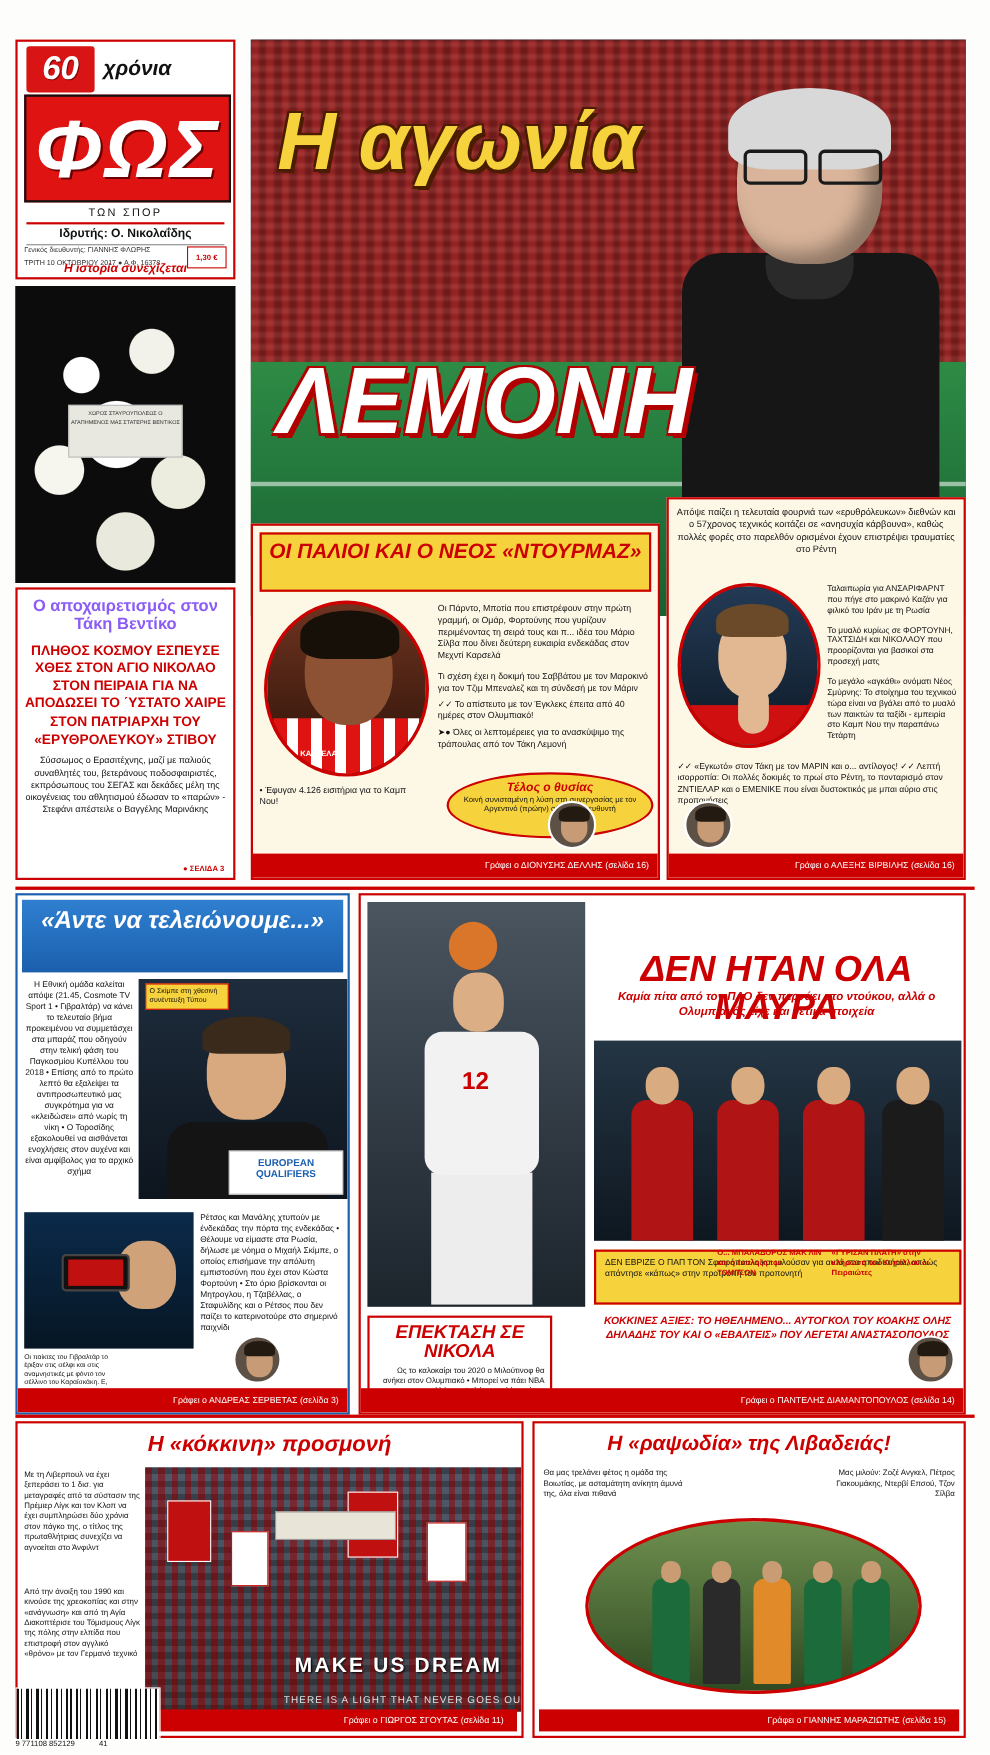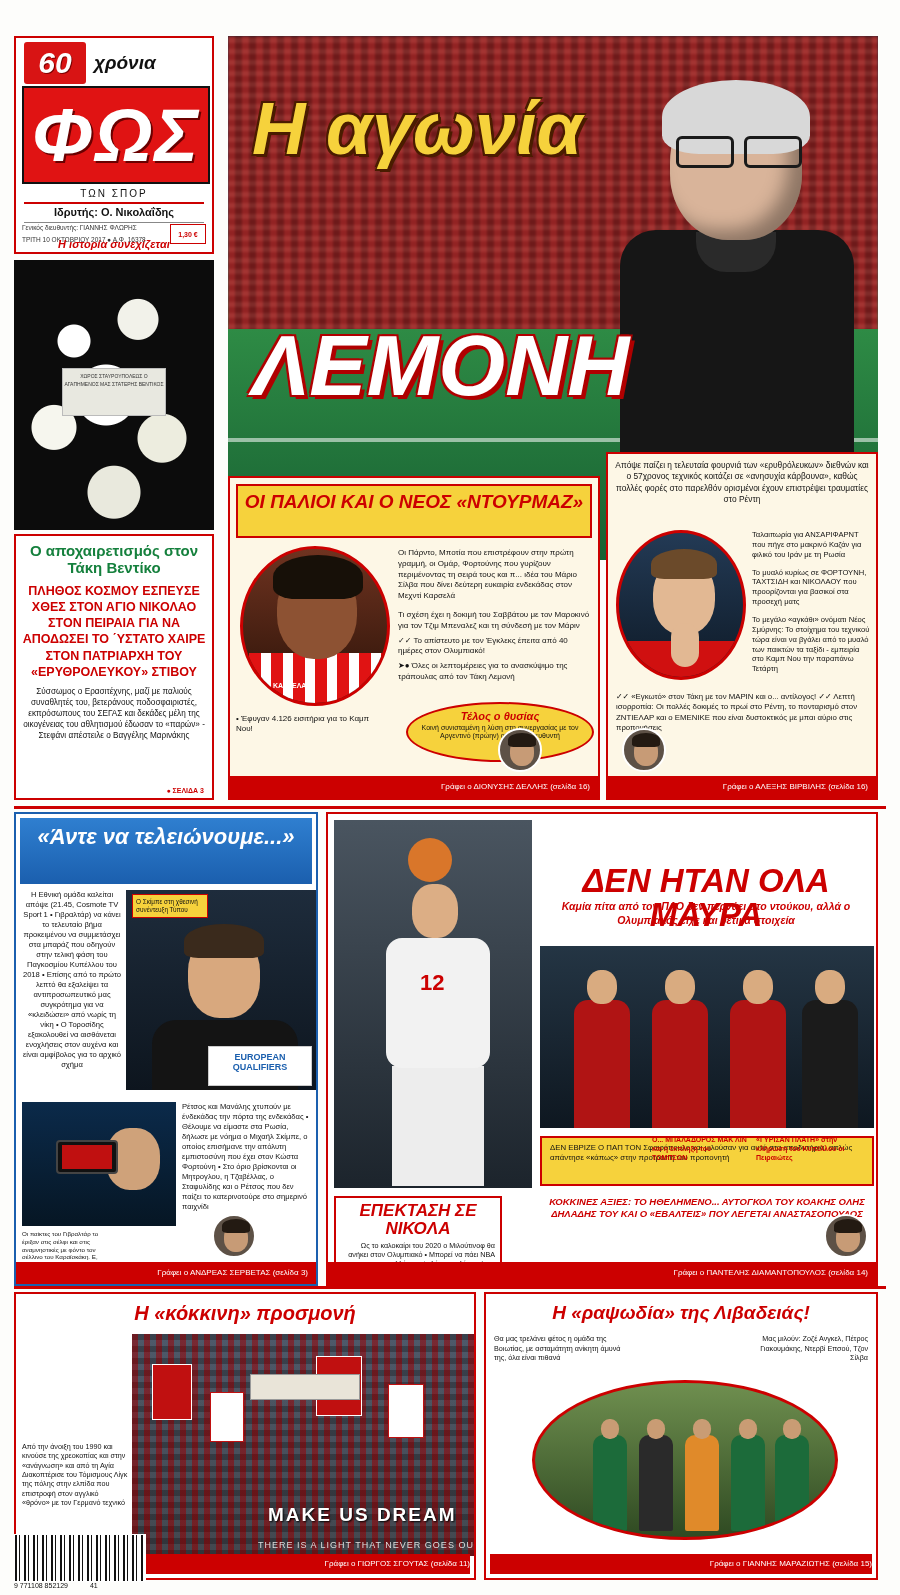--- a/index.html
+++ b/index.html
@@ -160,21 +160,21 @@
   #wreath .ribbon {
     position:absolute; left:48px; top:108px; width:104px; height:48px;
     background:#e8e8e0; border:1px solid #bbb;
     font-size:5px; color:#333; text-align:center; padding-top:4px; line-height:1.5;
   }
   #obit {
     left:14px; top:534px; width:200px; height:266px;
     border:2px solid #c00; background:#fff; padding:6px;
   }
   .obit-h {
-    color:#15803d; font-size:15px; font-weight:bold; text-align:center; line-height:1.15;
+    color:#8b5cf6; font-size:15px; font-weight:bold; text-align:center; line-height:1.15;
   }
   .obit-lead {
     color:#c00; font-size:12.5px; font-weight:bold; text-align:center;
     line-height:1.3; margin-top:6px;
   }
   .obit-body {
     font-size:8.2px; line-height:1.35; text-align:center; margin-top:6px; color:#111;
   }
   .obit-page {
     position:absolute; right:8px; bottom:4px; font-size:7px; color:#c00; font-weight:bold;
@@ -437,21 +437,21 @@
     left:14px; top:1534px; width:132px; height:48px;
     background: repeating-linear-gradient(90deg,#111 0 2px,#fff 2px 4px,#111 4px 5px,#fff 5px 9px);
     border:1px solid #fff;
   }
   .bc-num {
     position:absolute; left:14px; top:1582px; font-size:7px; color:#111;
   }
 
   .foot-byline {
     position:absolute; height:20px; background:#c00; color:#fff;
-    font-size:8px; line-height:20px; text-align:right; padding-right:0;
+    font-size:8px; line-height:20px; text-align:right; padding-right:12px;
   }
 </style>
 </head>
 <body>
 
 <div class="page">
 
   <div class="box" id="masthead">
     <div class="mh-inner">
       <div class="mh-60">60</div>
@@ -608,20 +608,21 @@
       <div class="f"></div>
       <div class="h"></div>
     </div>
     <div class="byline">Γράφει ο ΠΑΝΤΕΛΗΣ ΔΙΑΜΑΝΤΟΠΟΥΛΟΣ (σελίδα 14)</div>
   </div>
 
   <div class="divider" style="top:1286px;"></div>
 
   <div class="box" id="kokkini">
     <div class="kk-h">Η «κόκκινη» προσμονή</div>
+    <div class="kk-t1">Με τη Λιβερπουλ να έχει ξεπεράσει το 1 δισ. για μεταγραφές από τα σύστασιν της Πρέμιερ Λίγκ και τον Κλοπ να έχει συμπληρώσει δύο χρόνια στον πάγκο της, ο τίτλος της πρωταθλήτριας συνεχίζει να αγνοείται στο Άνφιλντ</div>
     <div class="kk-t2">Από την άνοιξη του 1990 και κινούσε της χρεοκοπίας και στην «ανάγνωση» και από τη Αγία Διακοπτέρισε του Τόμισμους Λίγκ της πόλης στην ελπίδα που επιστροφή στον αγγλικό «θρόνο» με τον Γερμανό τεχνικό</div>
     <div class="stadium">
       <div class="crowd"></div>
       <div class="flag" style="left:20px;top:30px;width:40px;height:56px;"></div>
       <div class="flag" style="left:78px;top:58px;width:34px;height:50px;background:#fff;border-color:#c01010;"></div>
       <div class="flag" style="left:184px;top:22px;width:46px;height:60px;"></div>
       <div class="flag" style="left:256px;top:50px;width:36px;height:54px;background:#fff;border-color:#c01010;"></div>
       <div style="position:absolute;left:118px;top:40px;width:110px;height:26px;background:#e9e4d8;border:1px solid #999;"></div>
       <div class="kk-banner">MAKE US DREAM</div>
       <div class="kk-banner2">THERE IS A LIGHT THAT NEVER GOES OUT</div>

